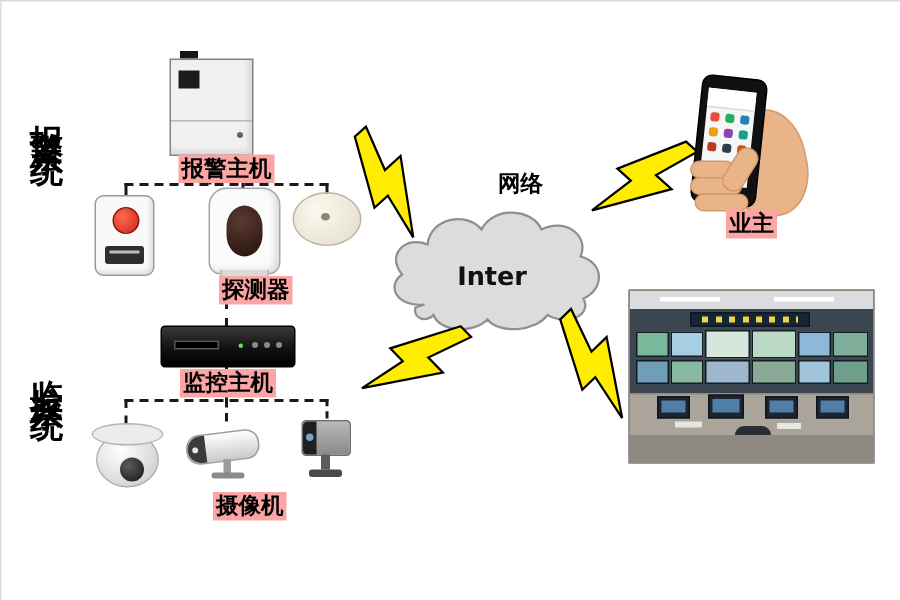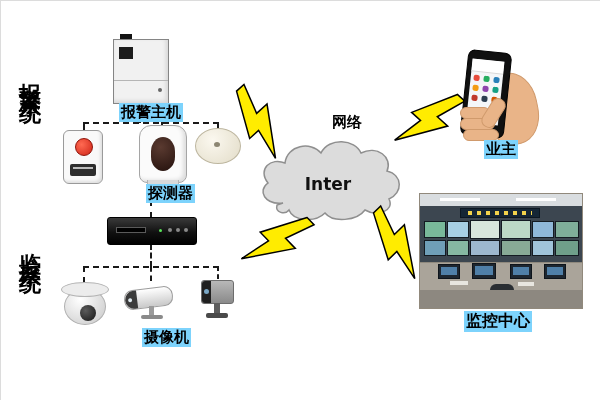--- a/index.html
+++ b/index.html
@@ -8,21 +8,21 @@
     border:1px solid #dcdcdc;overflow:hidden;
     font-family:"DejaVu Sans","Liberation Sans",sans-serif;color:#000;
   }
   .abs{position:absolute;}
   .vlabel{
     position:absolute;writing-mode:vertical-rl;text-orientation:upright;
     font-weight:bold;font-size:22px;letter-spacing:6px;line-height:1;color:#000;
   }
   .nlabel{
     position:absolute;font-weight:bold;font-size:15px;color:#000;
-    background:#7dd3fc;padding:0 2px;white-space:nowrap;z-index:6;
+    background:#fca5a5;padding:0 2px;white-space:nowrap;z-index:6;
   }
   .dash-h{position:absolute;height:0;border-top:2px dashed #1a1a1a;z-index:1;}
   .dash-v{position:absolute;width:0;border-left:2px dashed #1a1a1a;z-index:1;}
   .dev{position:absolute;z-index:4;}
   .bolt{position:absolute;z-index:3;overflow:visible;}
   
   .ah-box{position:absolute;left:0;top:5px;width:54px;height:63px;background:#f1f1f1;border:1px solid #858585;box-shadow:inset -2px -2px 4px rgba(0,0,0,.12);}
   .ah-tab{position:absolute;left:7px;top:0;width:12px;height:6px;background:#141414;}
   .ah-sticker{position:absolute;left:5px;top:7px;width:14px;height:12px;background:#1c1c1c;}
   .ah-seam{position:absolute;left:0;top:40px;width:100%;height:1px;background:#b5b5b5;}
@@ -131,20 +131,21 @@
   <div class="dev" style="left:106px;top:216px;width:88px;height:27px;">
     <div class="dvr-body">
       <div class="dvr-slot"></div>
       <div class="dvr-dot" style="right:8px;"></div>
       <div class="dvr-dot" style="right:16px;"></div>
       <div class="dvr-dot" style="right:24px;"></div>
       <div class="dvr-led"></div>
     </div>
   </div>
   <div class="dash-v" style="left:149px;top:243px;height:23px;"></div>
+  <div class="nlabel" style="left:119px;top:245px;">监控主机</div>
   <div class="dash-h" style="left:82px;top:265px;width:136px;"></div>
   <div class="dash-v" style="left:82px;top:265px;height:17px;"></div>
   <div class="dash-v" style="left:149px;top:265px;height:15px;"></div>
   <div class="dash-v" style="left:216px;top:265px;height:13px;"></div>
 
   <div class="dev" style="left:60px;top:281px;width:48px;height:44px;">
     <div class="dc-sphere">
       <div class="dc-lens"></div>
     </div>
     <div class="dc-ring"></div>
@@ -244,15 +245,14 @@
         </div>
       <div class="mc-mon" style="left:124px;top:70px;width:20px;height:13px;">
           <div class="mc-mon-scr"></div>
         </div>
       <div class="mc-paper" style="left:30px;top:87px;width:18px;"></div>
       <div class="mc-paper" style="left:98px;top:88px;width:16px;"></div>
       <div class="mc-chair"></div>
       <div class="mc-floor"></div>
     </div>
   </div>
-  <div class="nlabel" style="left:463px;top:310px;font-size:16px;">监控中心</div>
 
 </div>
 
 </body></html>

